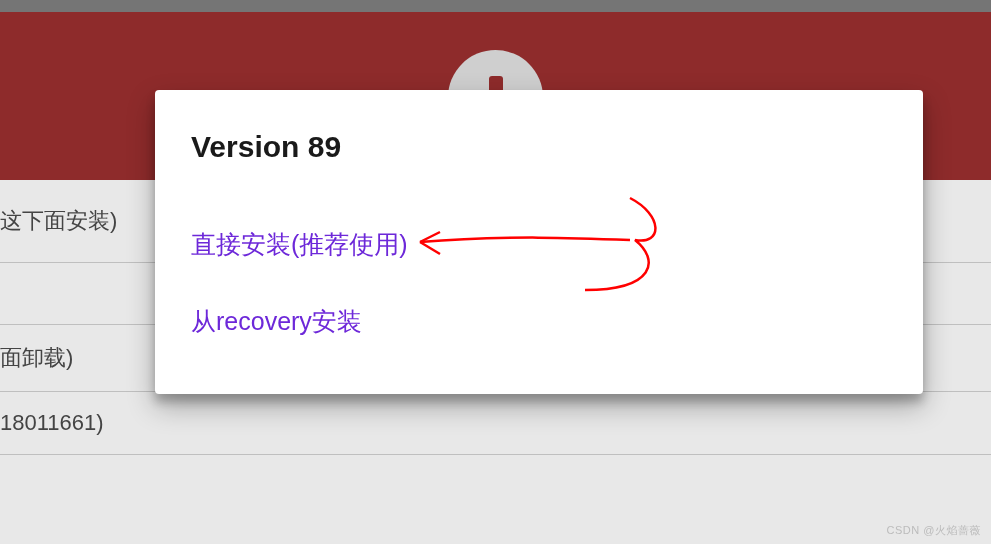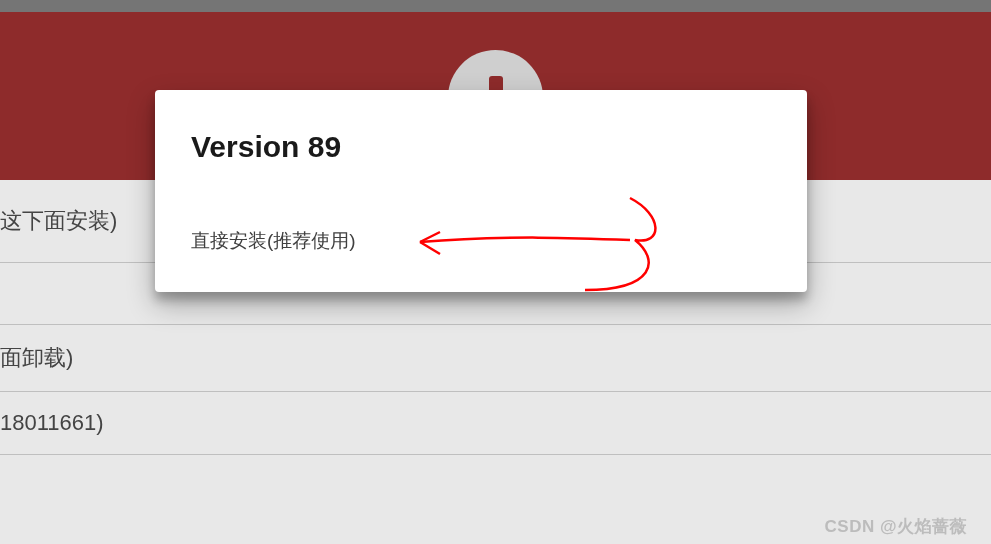--- a/index.html
+++ b/index.html
@@ -54,53 +54,52 @@
       font-size: 22px;
       color: #444;
     }
     .list-row.tall {
       padding: 26px 0;
     }
     .dialog {
       position: absolute;
       left: 155px;
       top: 90px;
-      width: 652px;
+      width: 768px;
       background: #ffffff;
       border-radius: 4px;
       box-shadow: 0 12px 28px rgba(0,0,0,0.30), 0 8px 10px rgba(0,0,0,0.22);
-      padding: 40px 36px 16px 36px;
+      padding: 40px 36px 34px 36px;
       z-index: 10;
     }
     .dialog-title {
       font-size: 30px;
       font-weight: 700;
       color: #1a1a1a;
       margin-bottom: 42px;
     }
     .dialog-option {
-      font-size: 19px;
-      color: #404040;
+      font-size: 25px;
+      color: #6d28d9;
       padding: 22px 0;
       cursor: pointer;
     }
     .annotation {
       position: absolute;
       z-index: 20;
       pointer-events: none;
     }
     .watermark {
       position: absolute;
-      right: 24px;
+      right: 10px;
       bottom: 6px;
       color: rgba(180,180,180,0.85);
-      font-size: 17px;
+      font-size: 11px;
       z-index: 30;
       letter-spacing: 0.5px;
-      font-weight: bold;
     }
   </style>
 </head>
 <body>
 
 <div class="status-bar"></div>
 
 <div class="header">
   <div class="header-icon">
     <div class="header-icon-bar"></div>
@@ -119,20 +118,23 @@
     <span>18011661)</span>
   </div>
   <div class="list-row" style="height:40px;border-bottom:none"></div>
 </div>
 
 <div class="dialog">
   <div class="dialog-title">Version 89</div>
   <div class="dialog-option">
     <span>直接安装(推荐使用)</span>
   </div>
+  <div class="dialog-option">
+    <span>从recovery安装</span>
+  </div>
 </div>
 
 <svg class="annotation" style="left:405px; top:190px;" width="280" height="160" viewBox="0 0 280 160">
   <path d="M 180 100 C 250 100, 255 70, 230 50 C 258 55, 258 25, 225 8" stroke="#ff0000" stroke-width="2.5" fill="none"></path>
   <path d="M 225 50 C 175 48, 100 45, 15 52" stroke="#ff0000" stroke-width="2.5" fill="none"></path>
   <path d="M 15 52 L 35 42 M 15 52 L 35 64" stroke="#ff0000" stroke-width="2.5" fill="none"></path>
 </svg>
 
 <div class="watermark">CSDN @火焰蔷薇</div>
 

